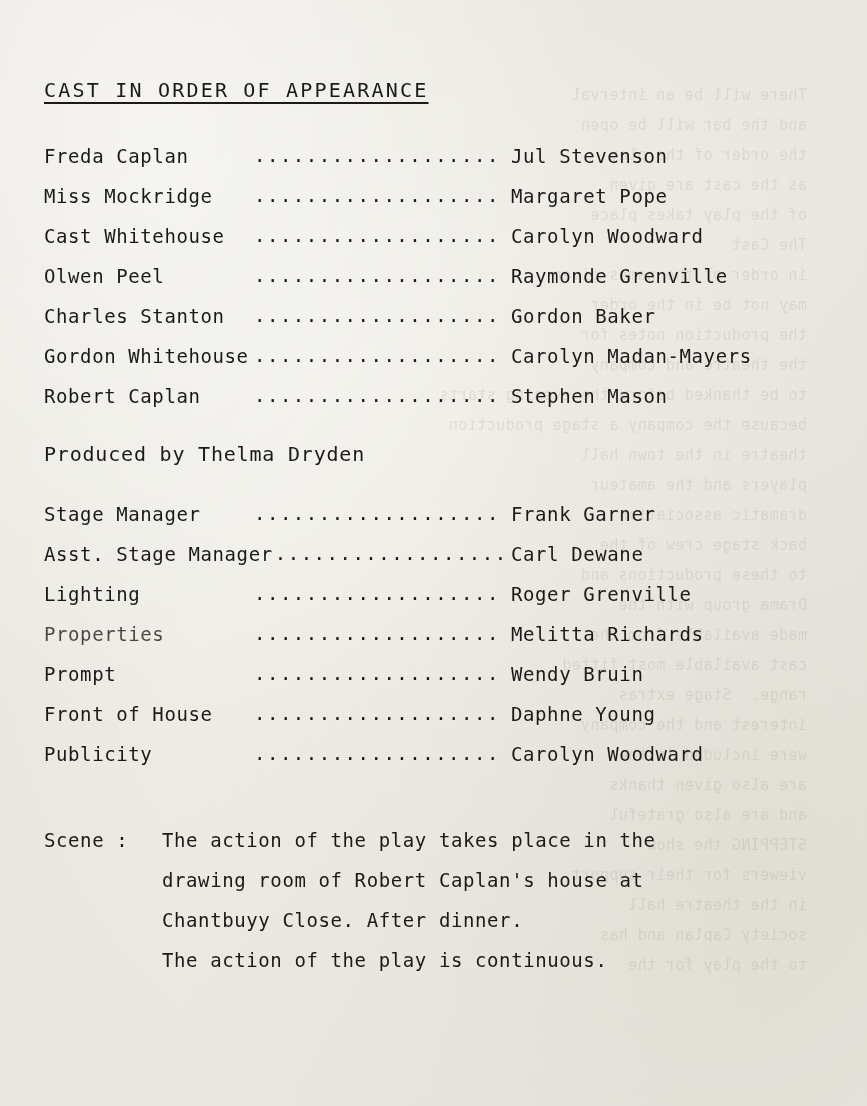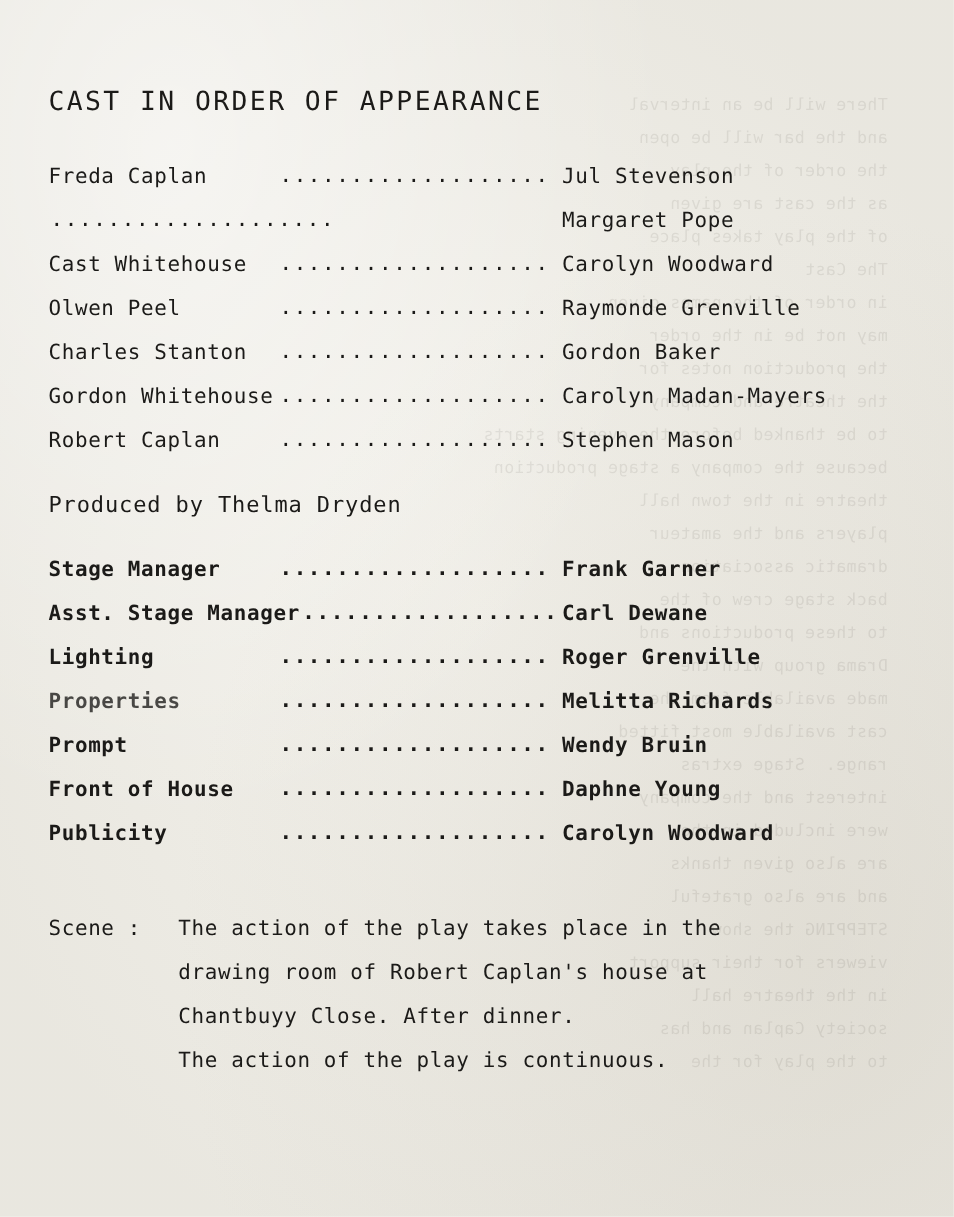--- a/index.html
+++ b/index.html
@@ -40,22 +40,23 @@
     filter: blur(0.4px);
     white-space: pre-wrap;
   }
   .page {
     position: relative;
     box-sizing: border-box;
     padding: 78px 56px 0 44px;
     height: 100%;
   }
   .title {
-    font-size: 24px;
+    font-size: 20px;
     letter-spacing: 2.2px;
+    text-decoration: underline;
     text-underline-offset: 5px;
     text-decoration-thickness: 1.5px;
     margin: 0 0 34px 0;
     font-weight: 400;
   }
   .cast-list, .crew-list {
     margin: 0;
     padding: 0;
     list-style: none;
   }
@@ -88,21 +89,20 @@
   }
   .produced {
     text-align: left;
     font-size: 20px;
     letter-spacing: 0.8px;
     margin: 26px 0 28px 0;
     padding-right: 70px;
   }
   .crew-block {
     margin-top: 0;
-    font-weight: bold;
   }
   .scene {
     margin-top: 46px;
     font-size: 19px;
     line-height: 40px;
     letter-spacing: 0.6px;
     display: flex;
   }
   .scene-label {
     flex: 0 0 auto;
@@ -157,20 +157,21 @@
 
   <h1 class="title">CAST IN ORDER OF APPEARANCE</h1>
 
   <ul class="cast-list">
     <li class="row">
       <span class="role">Freda Caplan</span>
       <span class="leader">....................</span>
       <span class="name">Jul Stevenson</span>
     </li>
     <li class="row">
+      <span class="role">Miss Mockridge</span>
       <span class="leader">....................</span>
       <span class="name">Margaret Pope</span>
     </li>
     <li class="row">
       <span class="role">Cast Whitehouse</span>
       <span class="leader">....................</span>
       <span class="name">Carolyn Woodward</span>
     </li>
     <li class="row">
       <span class="role">Olwen Peel</span>

